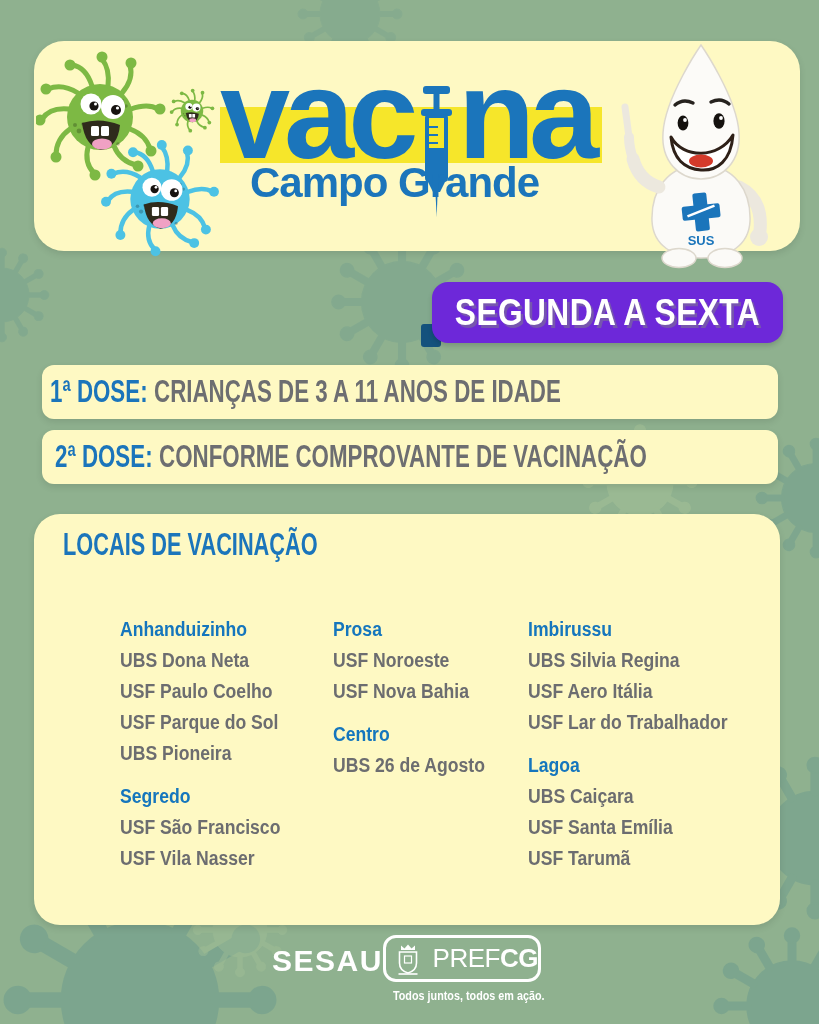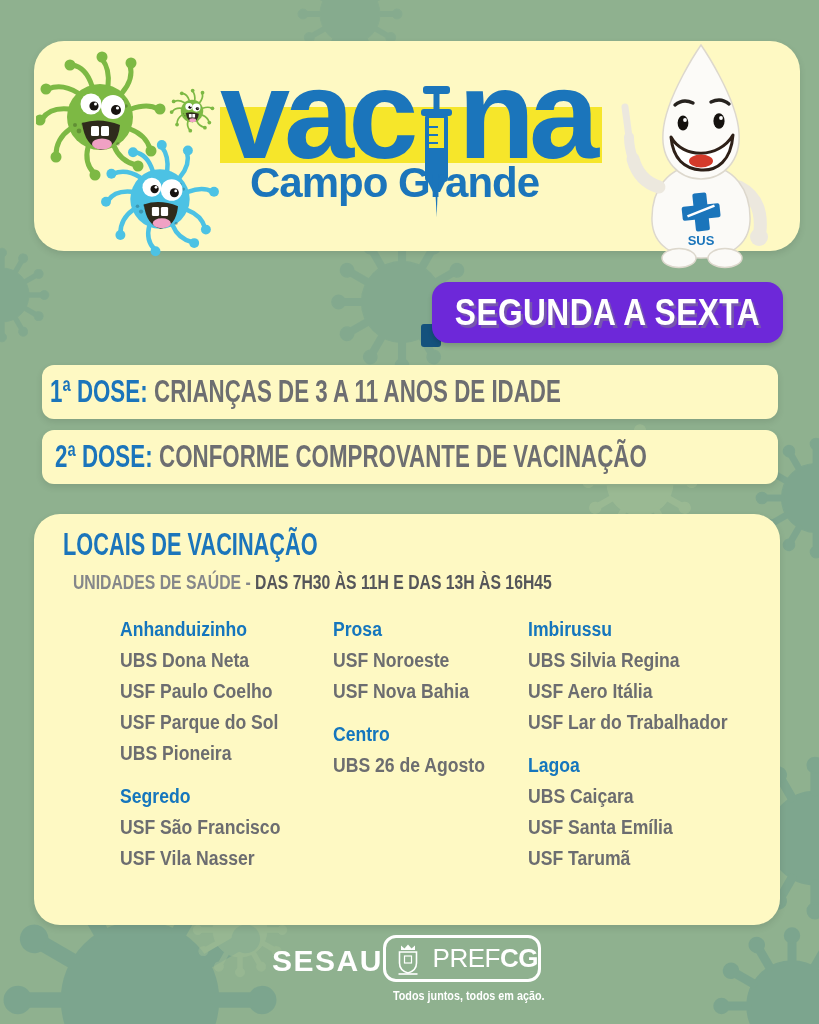--- a/index.html
+++ b/index.html
@@ -244,23 +244,20 @@
   <div class="card bar bar-2">
     <span class="cond sx72">
       <span class="dose-label">2ª DOSE:</span><span class="dose-text">CONFORME COMPROVANTE DE VACINAÇÃO</span>
     </span>
   </div>
 
   <div class="card loc-card">
     <div class="loc-title">
       <span class="cond sx68">LOCAIS DE VACINAÇÃO</span>
     </div>
-    <div class="loc-sub">
-      <span class="cond sx75"><span class="pfx">UNIDADES DE SAÚDE - </span><span class="hrs">DAS 7H30 ÀS 11H E DAS 13H ÀS 16H45</span></span>
-    </div>
 
     <div class="loc-col col-1">
       <div class="grp">
         <div class="region"><span class="cond sx88">Anhanduizinho</span></div>
         <div class="unit"><span class="cond sx88">UBS Dona Neta</span></div>
         <div class="unit"><span class="cond sx88">USF Paulo Coelho</span></div>
         <div class="unit"><span class="cond sx88">USF Parque do Sol</span></div>
         <div class="unit"><span class="cond sx88">UBS Pioneira</span></div>
       </div>
       <div class="grp">

